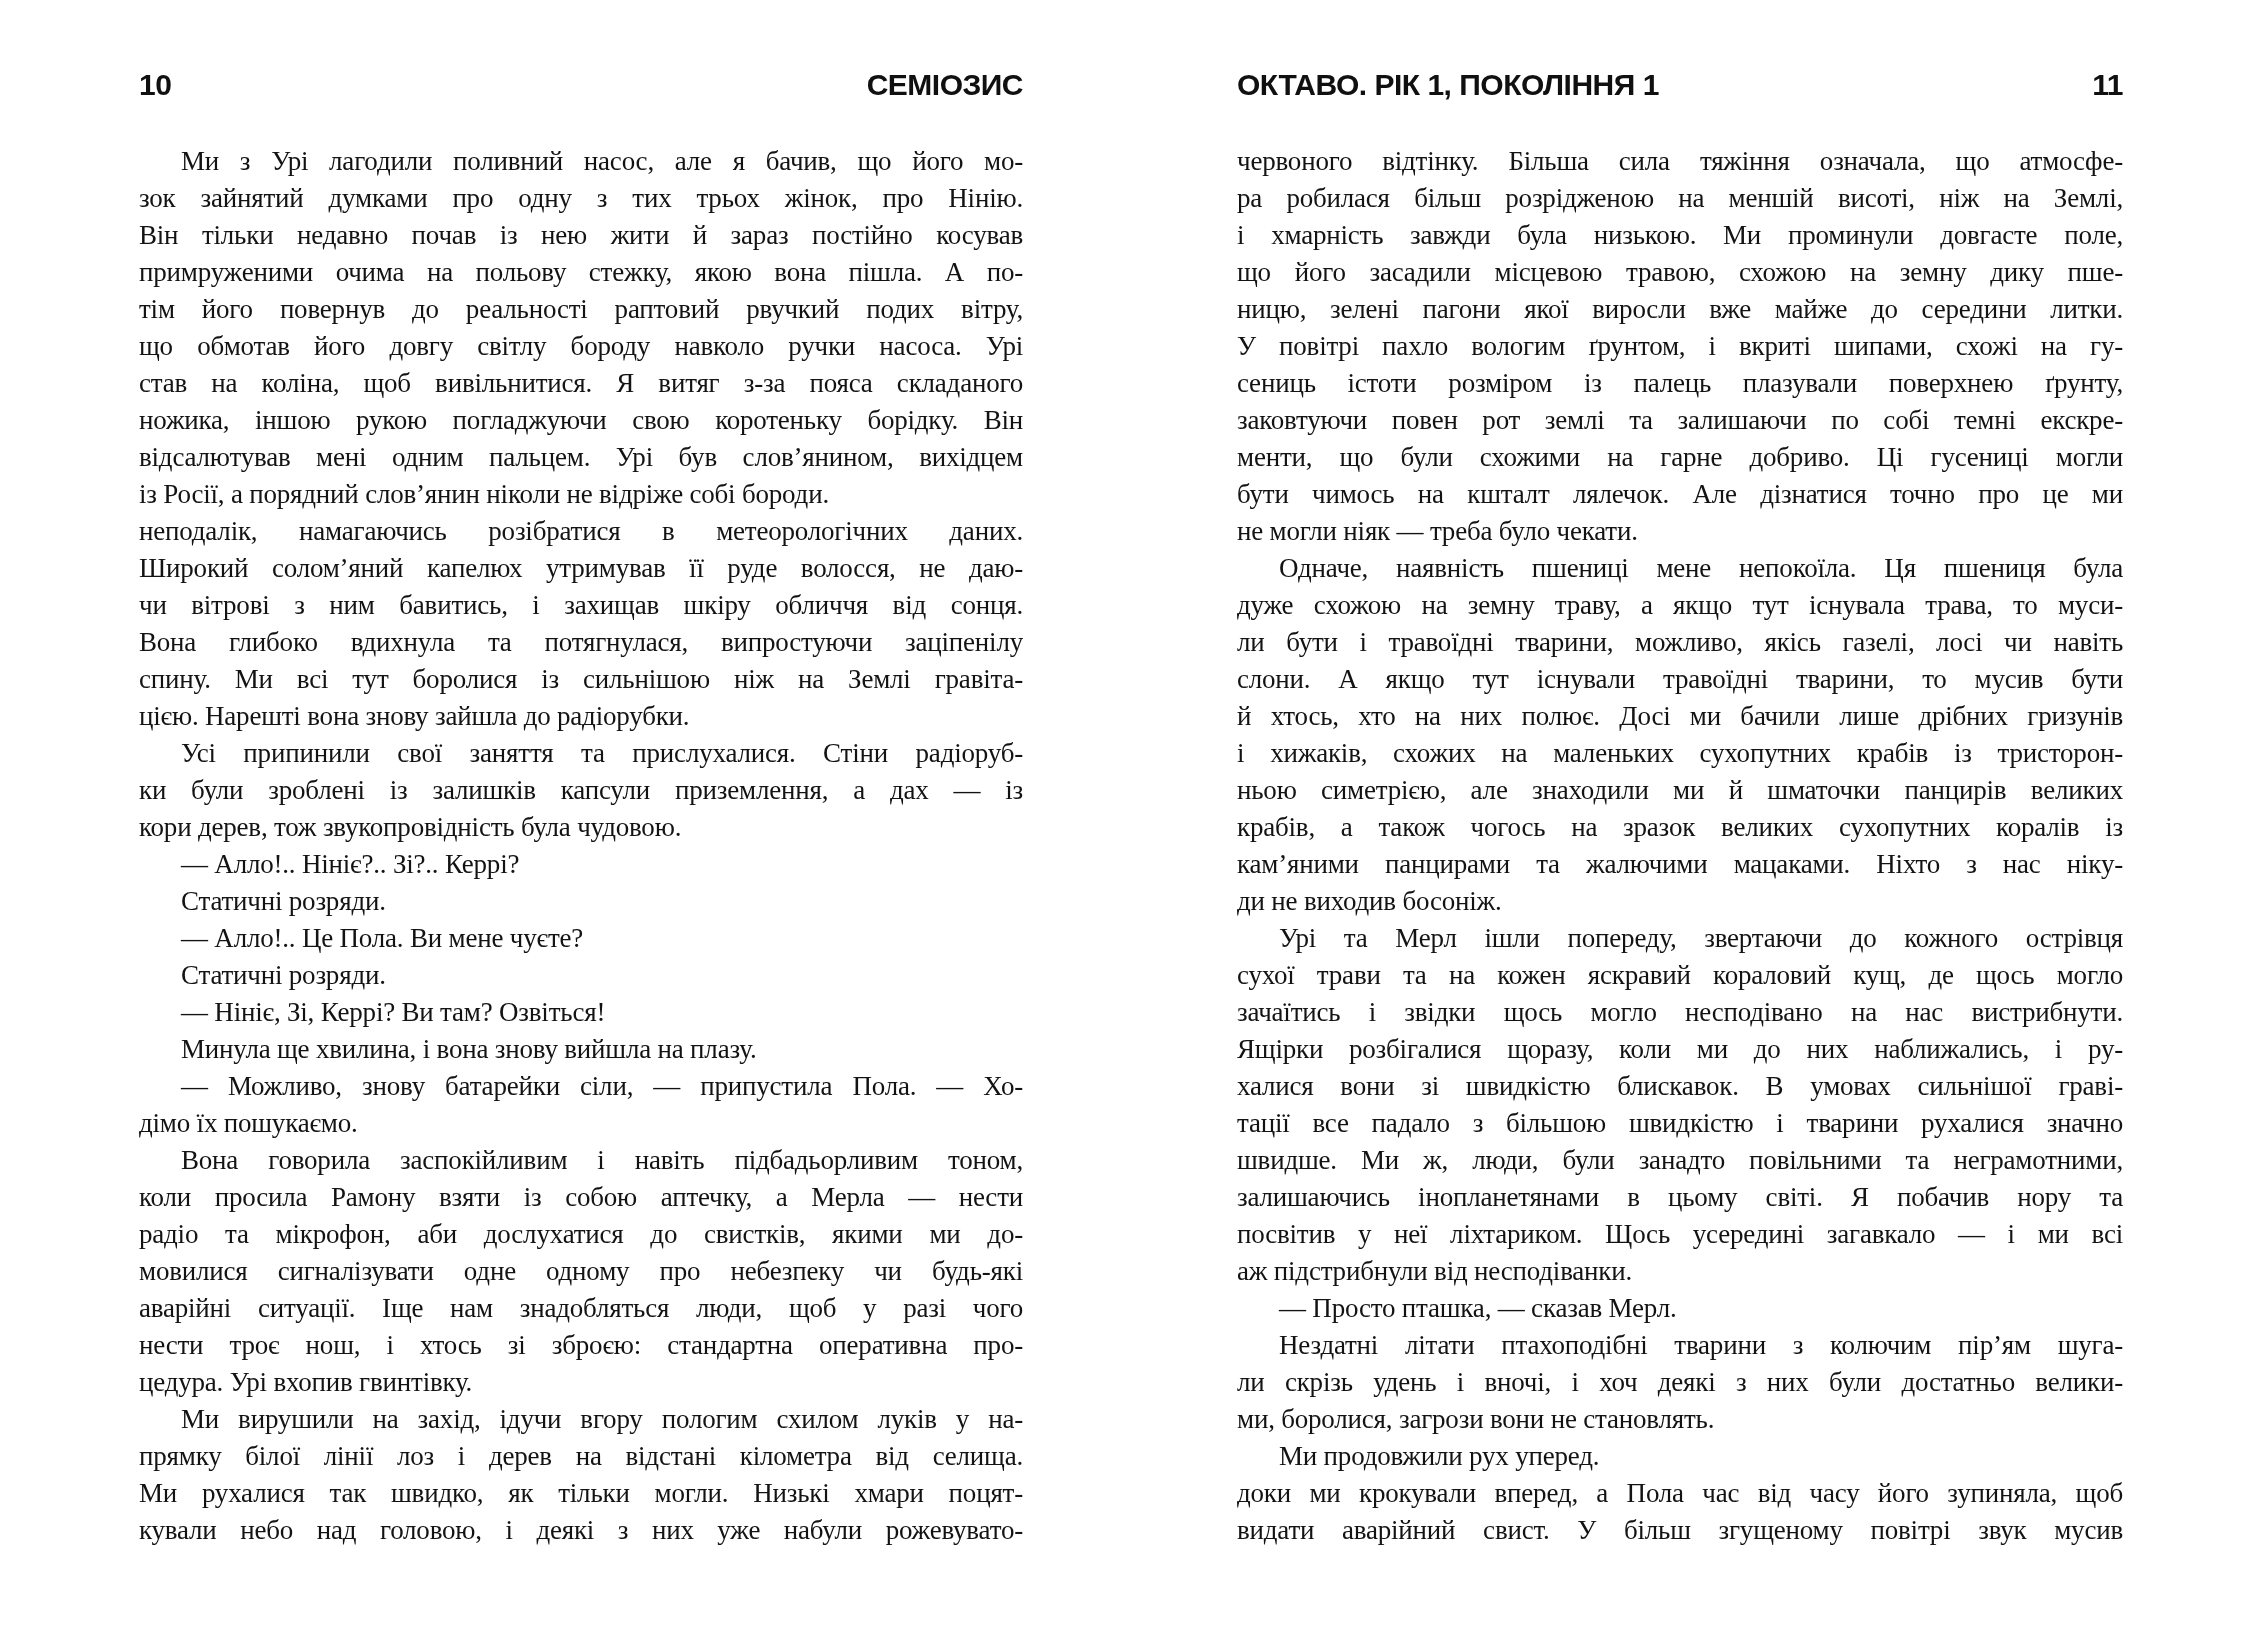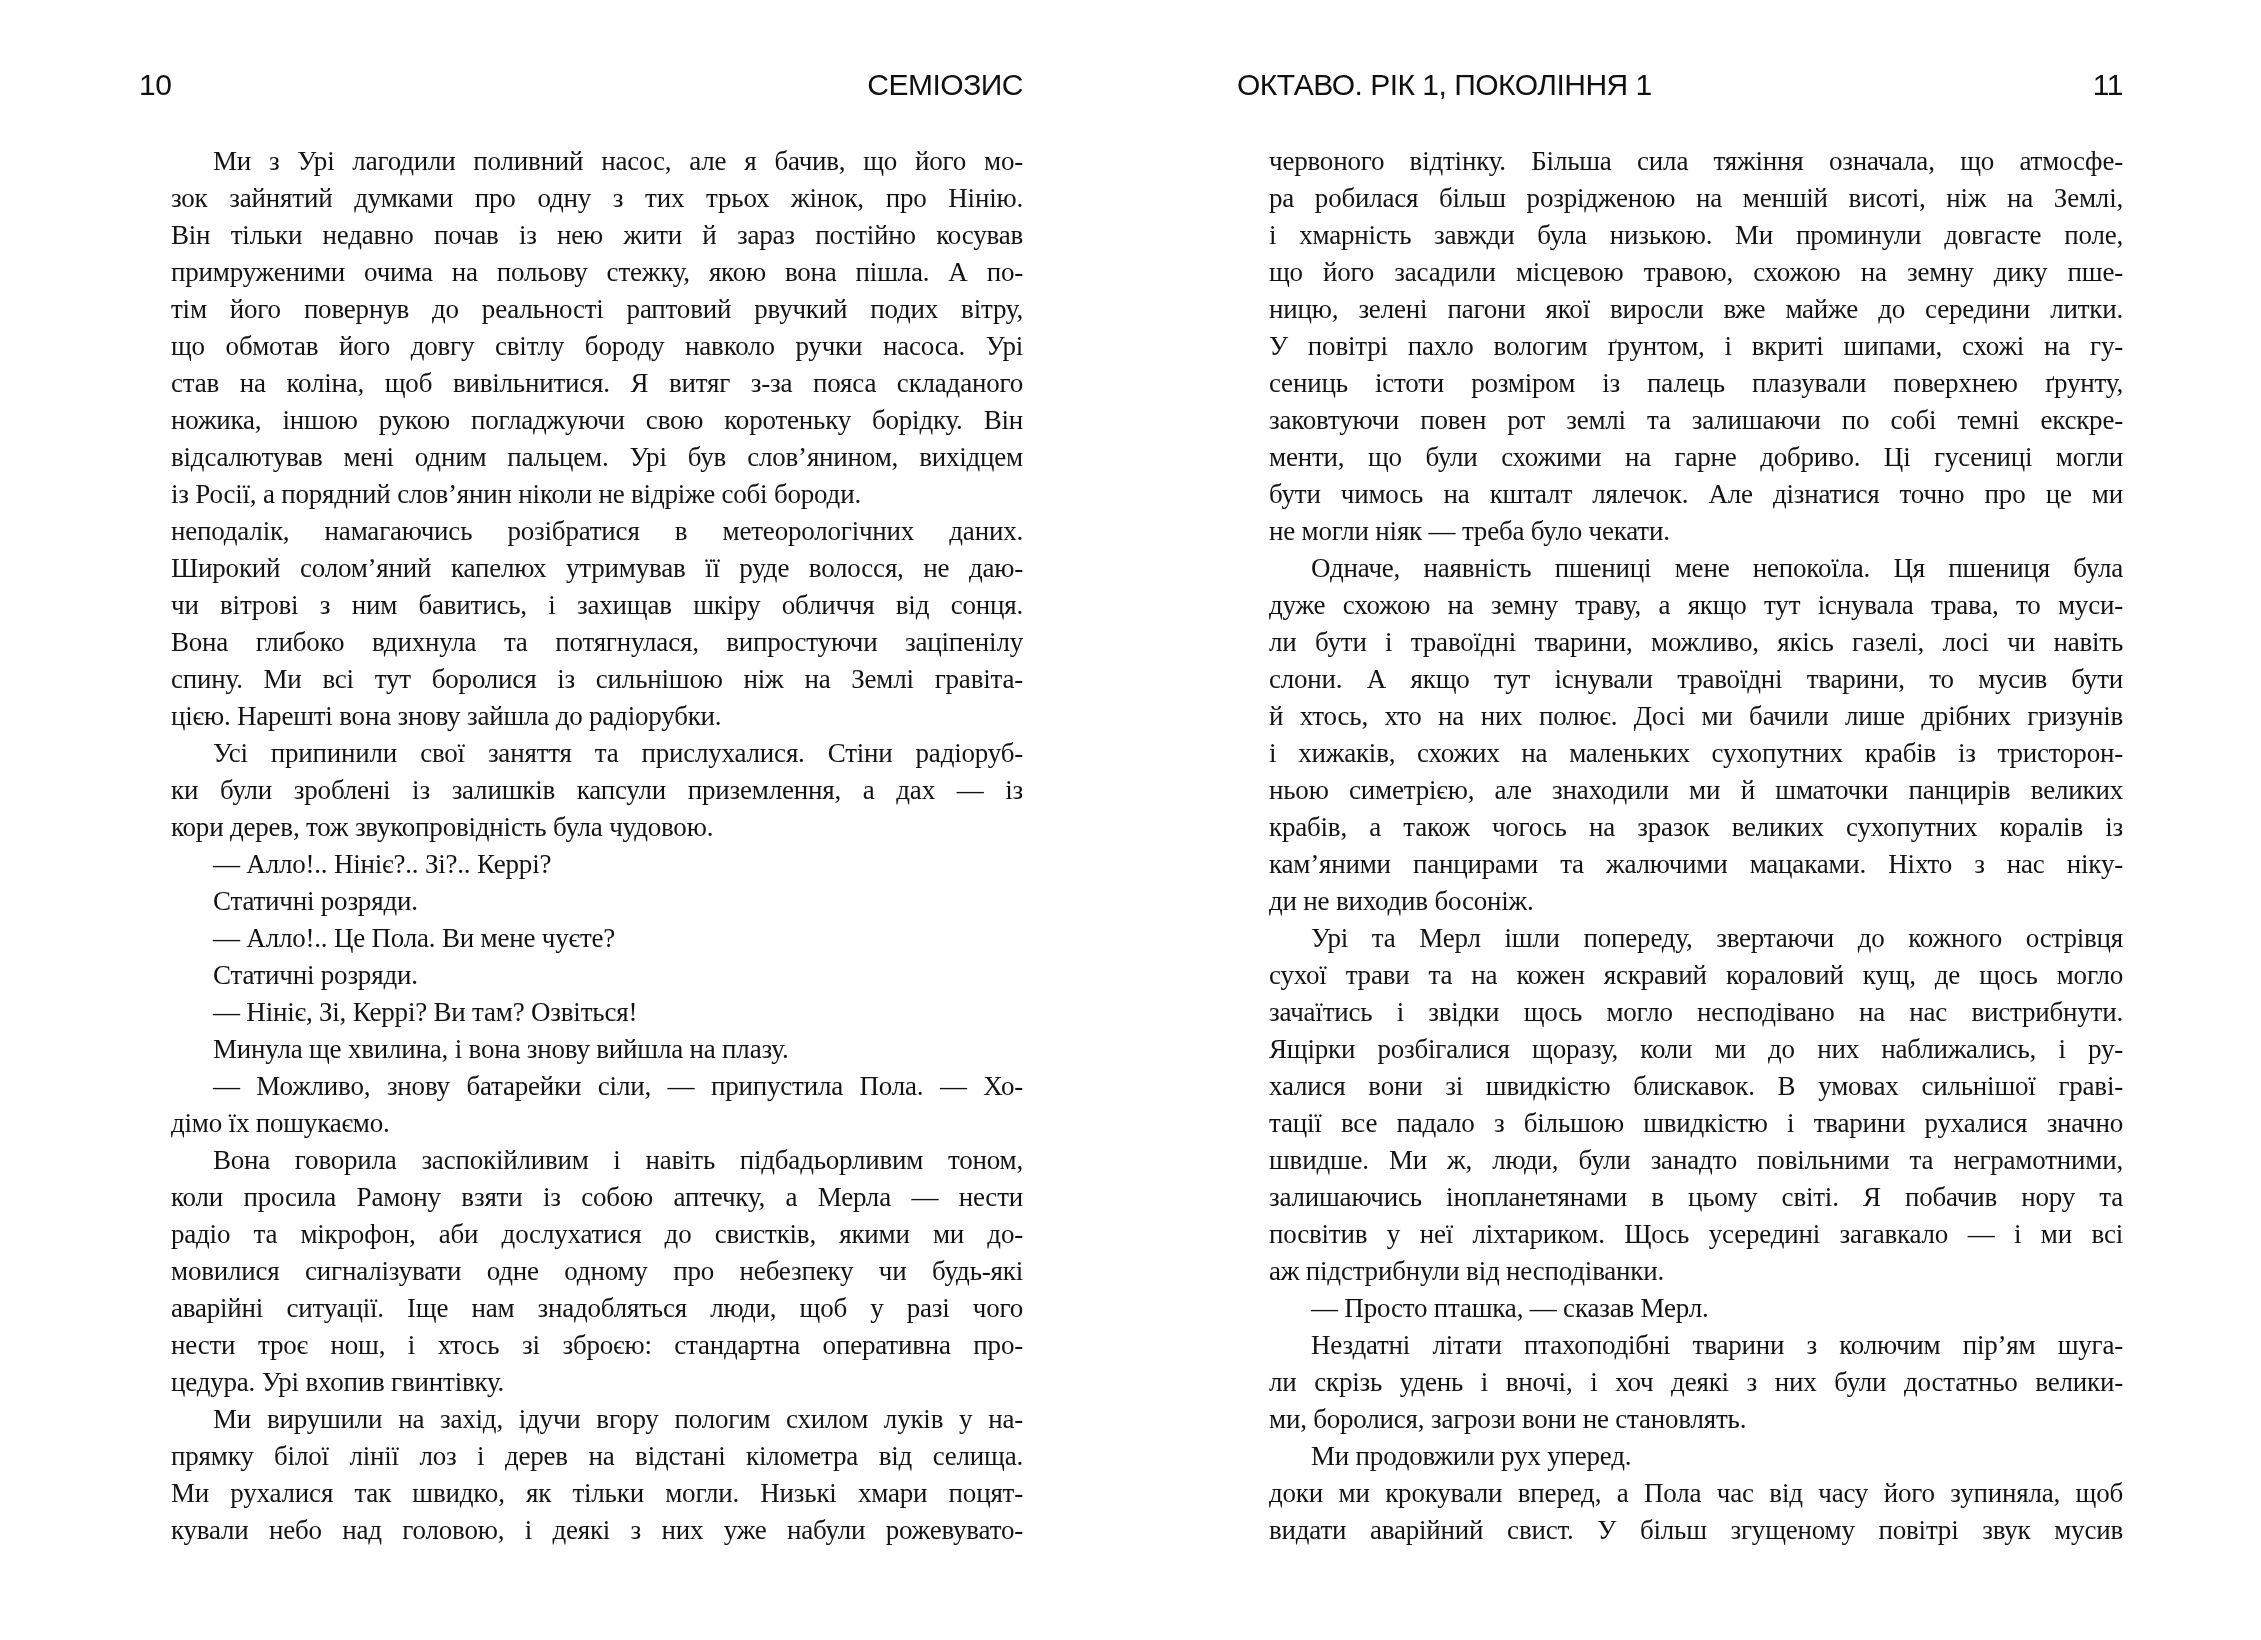--- a/index.html
+++ b/index.html
@@ -25,36 +25,35 @@
 
   .page-head {
     position: absolute;
     top: 67px;
     left: 0;
     right: 0;
     display: flex;
     justify-content: space-between;
     align-items: baseline;
     font-family: "Liberation Sans", "DejaVu Sans", sans-serif;
-    font-weight: 400;
+    font-weight: 700;
     font-size: 30px;
     line-height: 35px;
     letter-spacing: -0.5px;
     color: #101010;
   }
   .page-body {
     position: absolute;
     top: 143px;
     left: 0;
     right: 0;
     font-family: "Liberation Serif", "DejaVu Serif", serif;
     font-size: 27px;
     letter-spacing: -0.2px;
     color: #131313;
-    margin-left: 32px;
   }
   .line {
     line-height: 37px;
     height: 37px;
     overflow: hidden;
     text-align: justify;
     text-align-last: justify;
     white-space: normal;
   }
   .line.end { text-align-last: left; }

